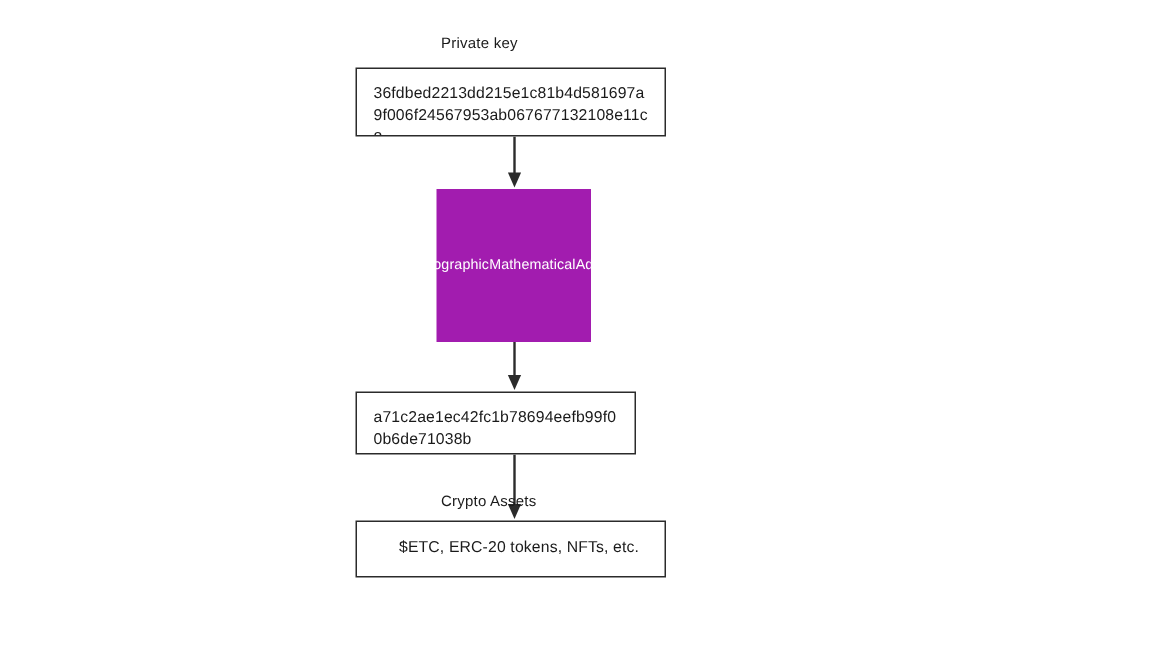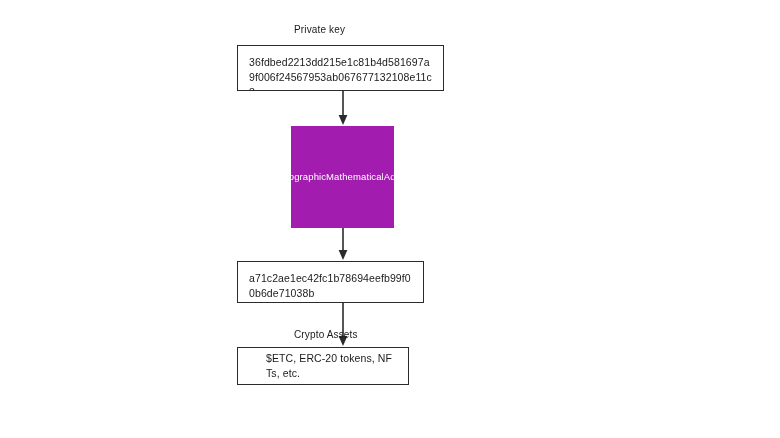--- a/index.html
+++ b/index.html
@@ -47,21 +47,21 @@
   #address-box {
     left: 237px;
     top: 261px;
     width: 187px;
     height: 42px;
   }
 
   #assets-box {
     left: 237px;
     top: 347px;
-    width: 172px;
+    width: 207px;
     height: 38px;
     display: flex;
     align-items: center;
     padding-left: 28px;
   }
 
   
   #function-box {
     position: absolute;
     left: 291px;

